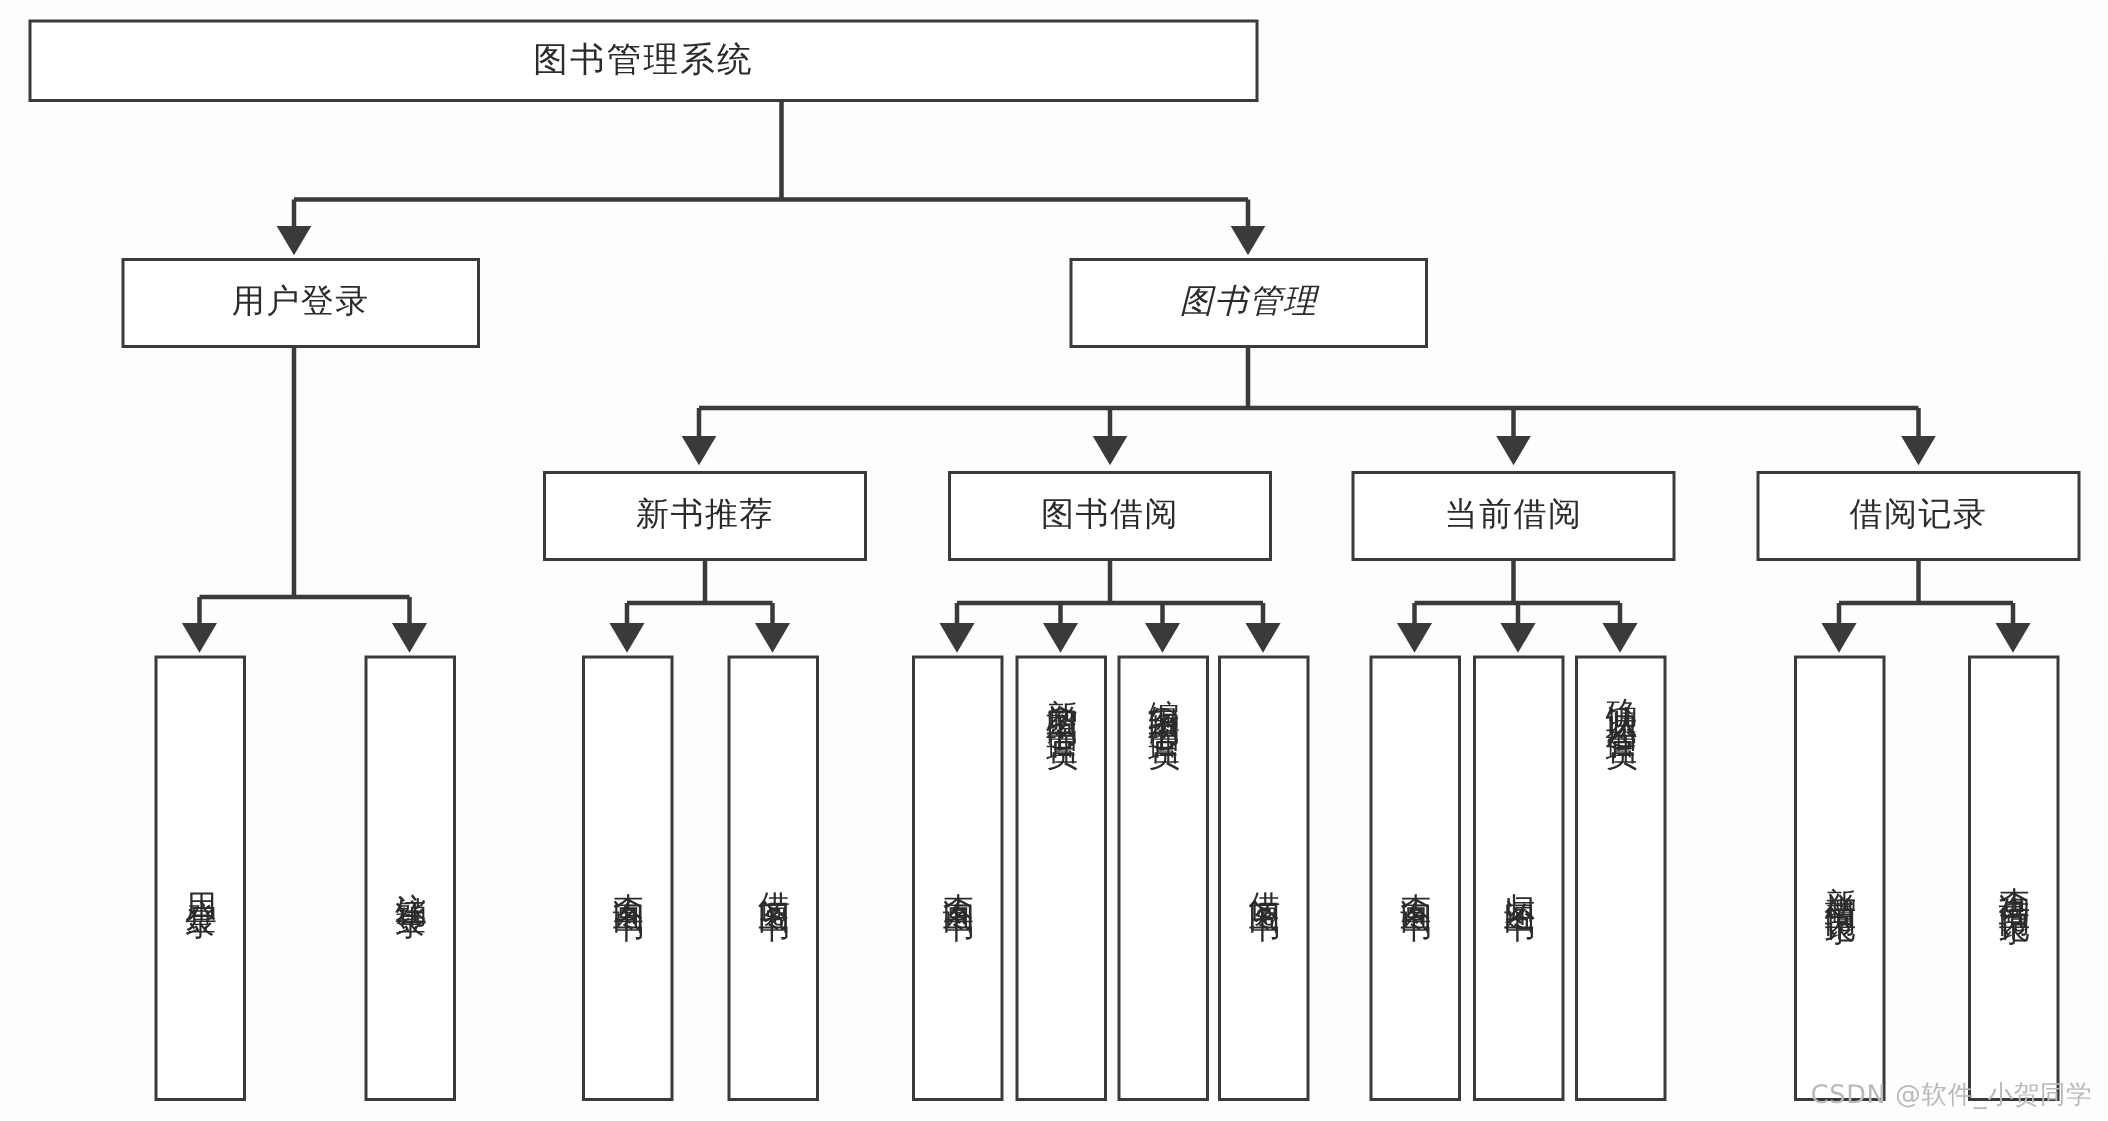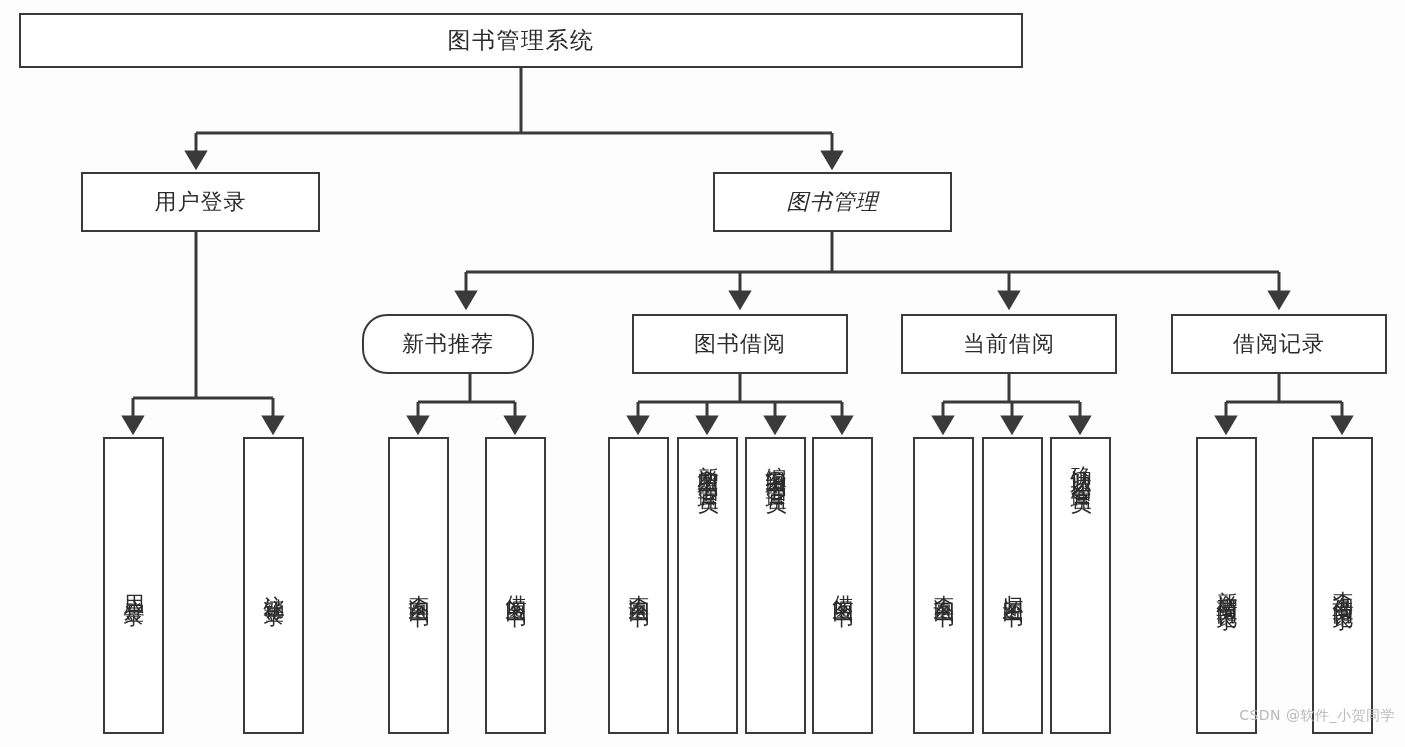--- a/index.html
+++ b/index.html
@@ -66,22 +66,22 @@
     white-space: nowrap;
   }
   
   .node.vert.mid {
     align-items: center;
     padding-top: 0;
   }
   #watermark {
     position: absolute;
     right: 10px;
-    bottom: 22px;
-    font-size: 14px;
+    bottom: 6px;
+    font-size: 17px;
     color: #b9b9b9;
     letter-spacing: 0.5px;
     z-index: 5;
     white-space: nowrap;
   }
 </style>
 </head>
 <body>
 
 <div id="diagram-root">
@@ -130,33 +130,33 @@
       <path d="M1080,402 L1080,425" marker-end="url(#arrowhead)"></path>
 
       <path d="M1279,374 L1279,402"></path>
       <path d="M1226,402 L1342,402"></path>
       <path d="M1226,402 L1226,425" marker-end="url(#arrowhead)"></path>
       <path d="M1342,402 L1342,425" marker-end="url(#arrowhead)"></path>
 
     </g>
   </svg>
 
-  <div class="node horiz root" style="left:19px; top:13px; width:1004px; height:55px;">
+  <div class="node horiz root" style="left:19px; top:13px; width:820px; height:55px;">
     <span class="node-label">图书管理系统</span>
   </div>
 
   <div class="node horiz" style="left:81px; top:172px; width:239px; height:60px;">
     <span class="node-label">用户登录</span>
   </div>
 
   <div class="node horiz" style="left:713px; top:172px; width:239px; height:60px;font-style:italic;">
     <span class="node-label">图书管理</span>
   </div>
 
-  <div class="node horiz" style="left:362px; top:314px; width:172px; height:60px;border-radius:25px;">
+  <div class="node horiz" style="left:362px; top:314px; width:216px; height:60px;">
     <span class="node-label">新书推荐</span>
   </div>
 
   <div class="node horiz" style="left:901px; top:314px; width:216px; height:60px;">
     <span class="node-label">当前借阅</span>
   </div>
 
   <div class="node horiz" style="left:632px; top:314px; width:216px; height:60px;">
     <span class="node-label">图书借阅</span>
   </div>

